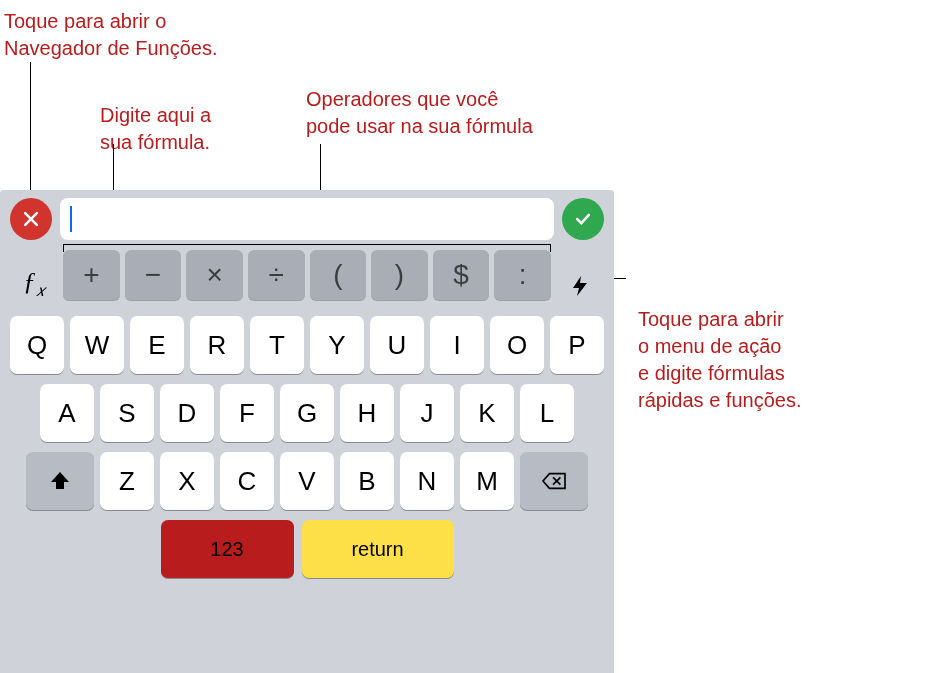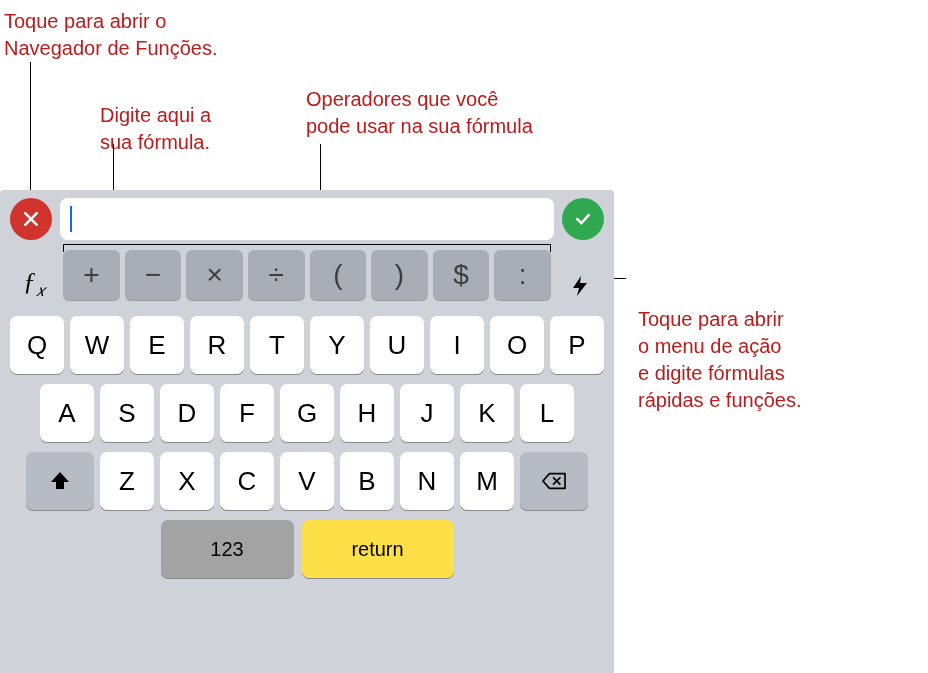--- a/index.html
+++ b/index.html
@@ -123,21 +123,21 @@
     justify-content: center;
     font-size: 26px;
     color: #000;
     box-shadow: 0 1px 0 rgba(0,0,0,0.35);
   }
   .key-letter { width: 54px; }
   .key-shift, .key-backspace {
     width: 68px;
     background: #b6bbc4;
   }
-  .key-123 { width: 133px; background: #a3a3a3; font-size: 20px; }
+  .key-123 { width: 133px; background: #b91c1c; font-size: 20px; }
   .key-space { flex:1; background: #fff; font-size: 18px; }
   .key-return { width: 152px; background: #fde047; font-size: 20px; }
   .row2 { padding: 0 28px; }
   .row3 { padding: 0 0; }
   .row4 { gap: 8px; padding: 0 4px; }
 </style>
 </head>
 <body>
 
 <div class="callout" style="left:4px; top:8px; width:260px; white-space:pre-line;">Toque para abrir o

